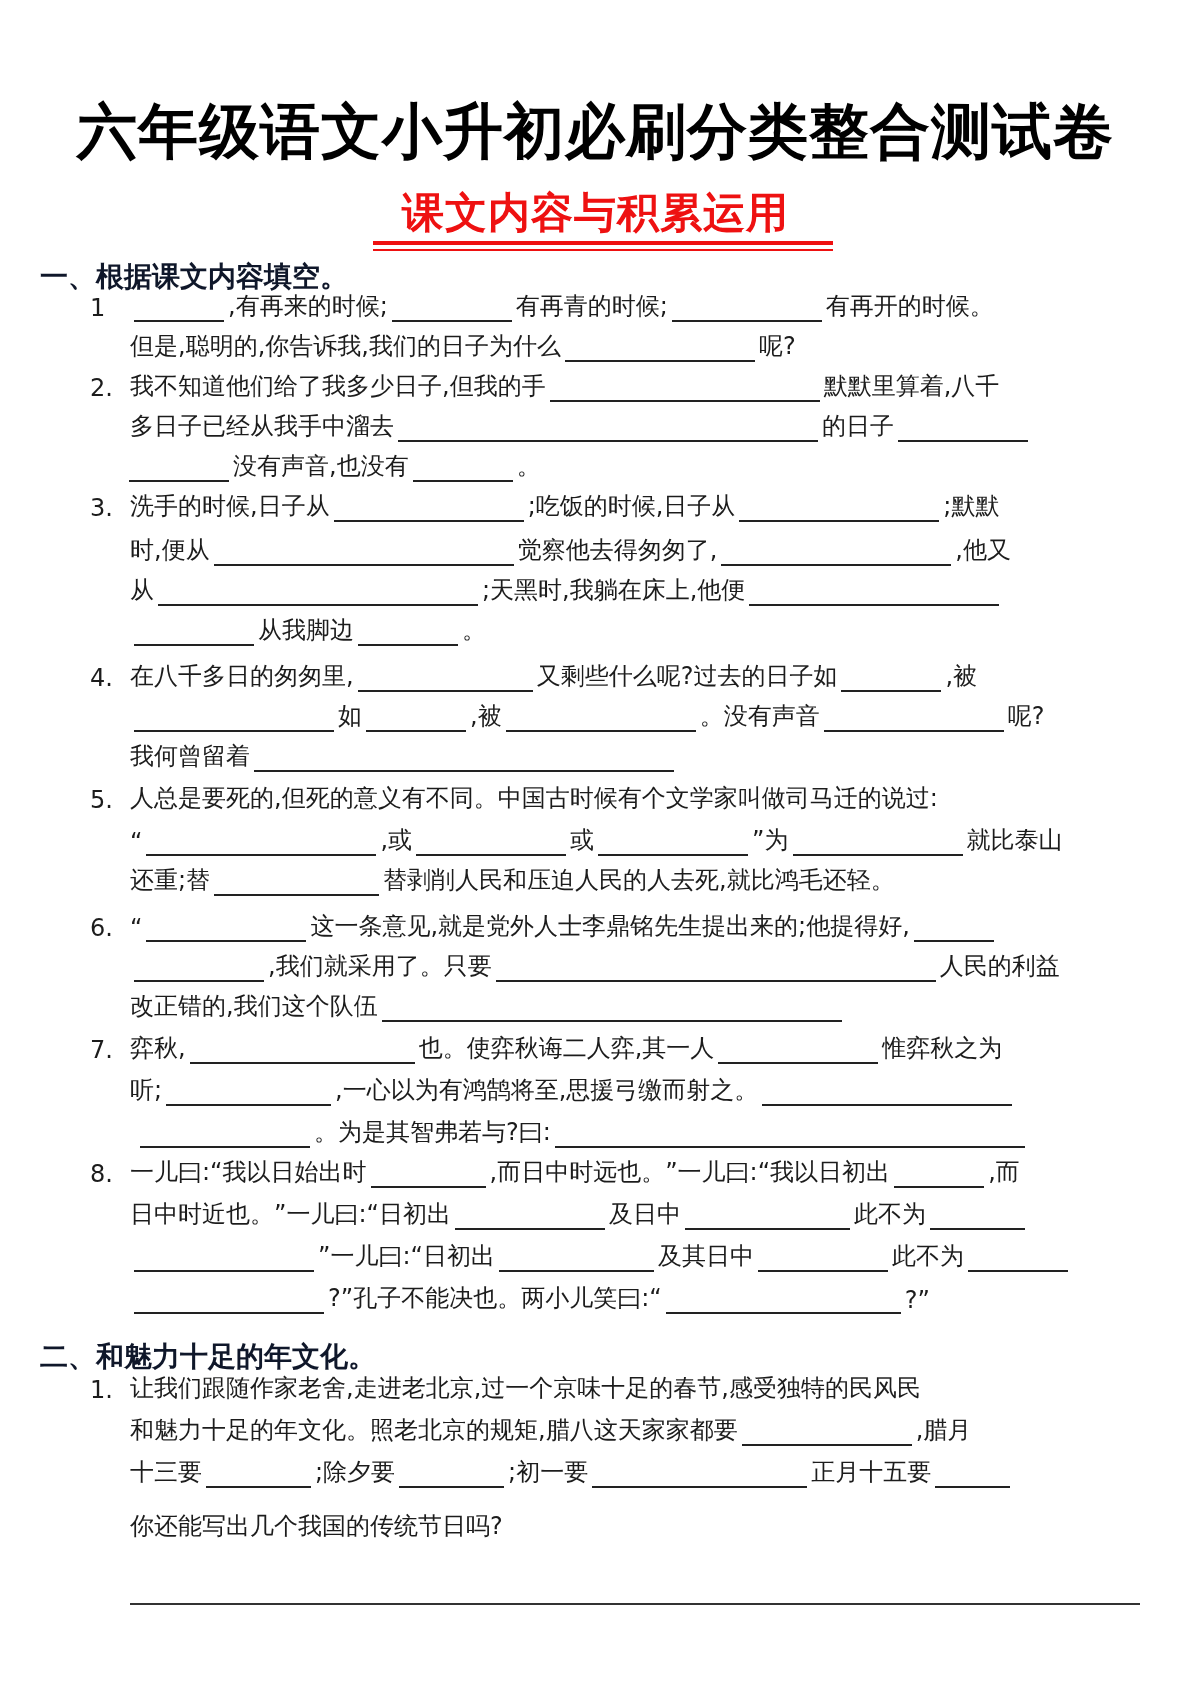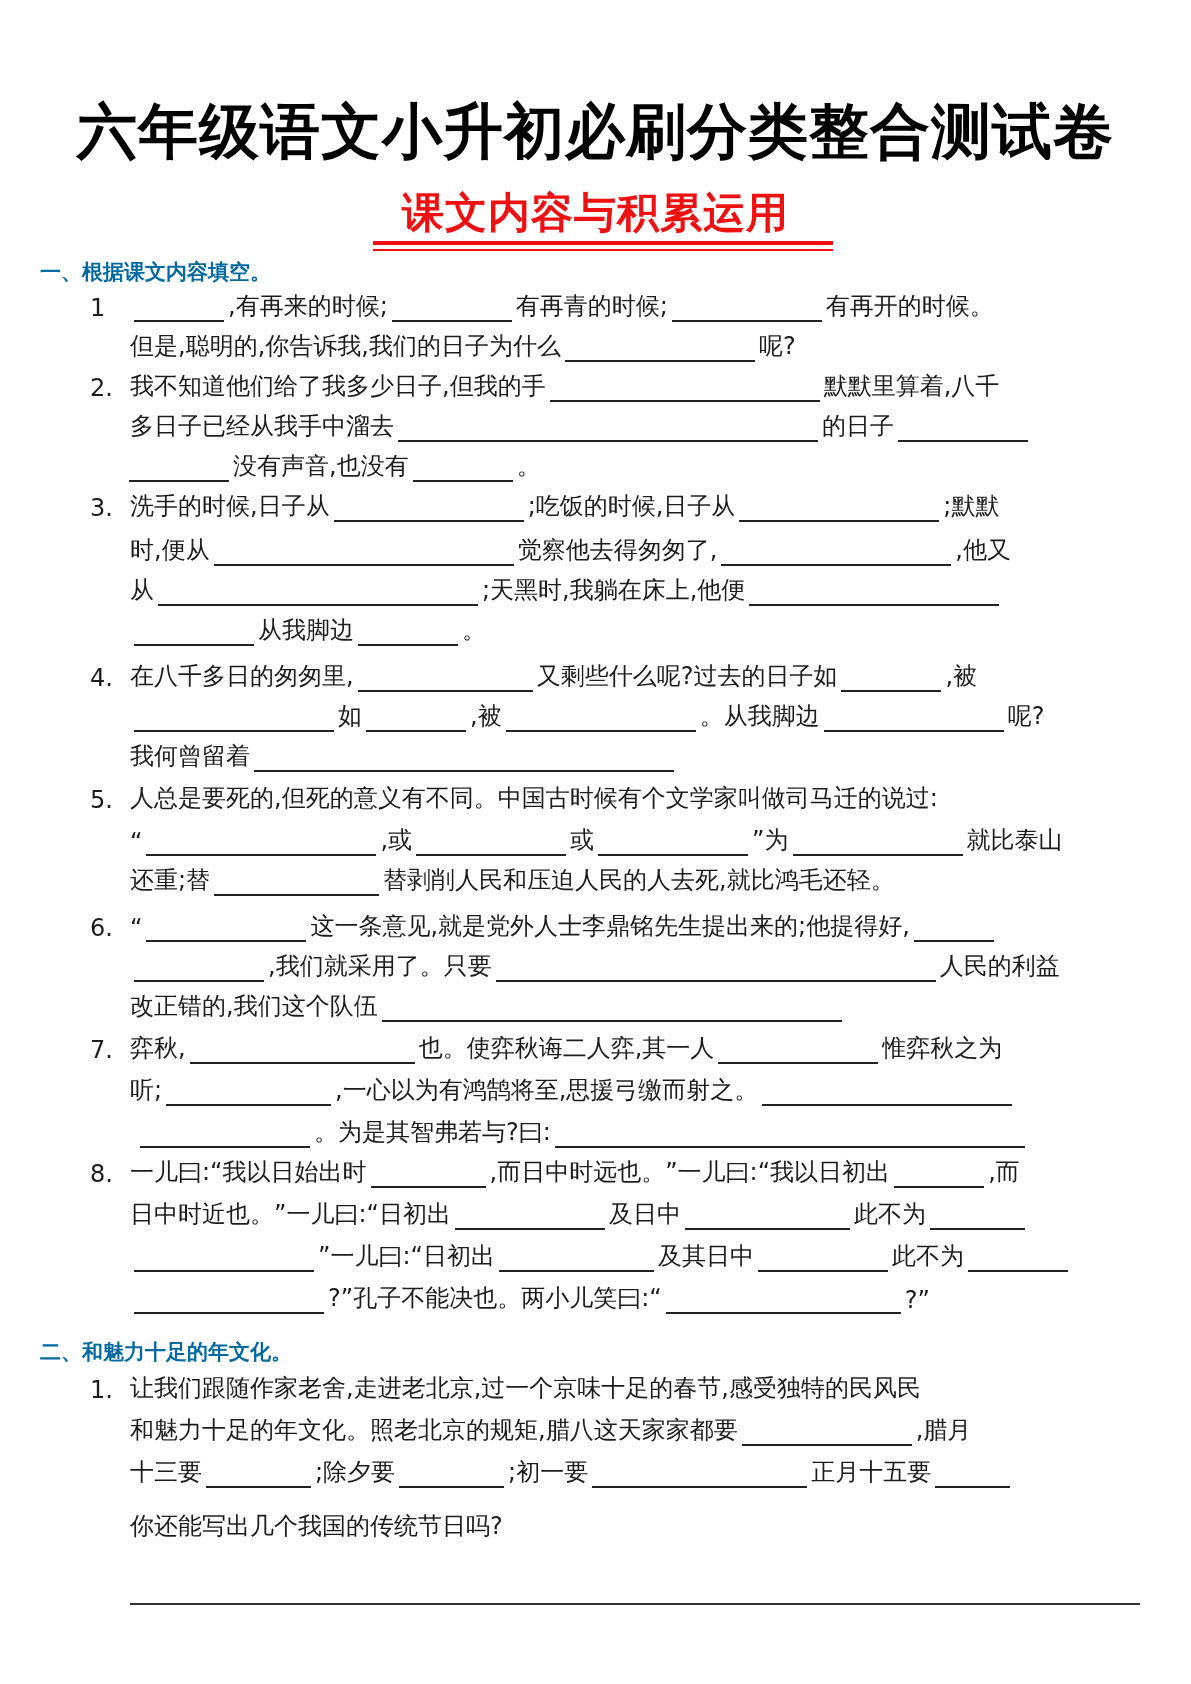--- a/index.html
+++ b/index.html
@@ -4,21 +4,21 @@
 <style>
   html, body { margin:0; padding:0; background:#ffffff; }
   body { width:1191px; height:1684px; position:relative; overflow:hidden;
          font-family:"DejaVu Sans", "Liberation Sans", sans-serif; color:#1a1a1a; }
   .title { position:absolute; left:0; top:92px; width:1191px; text-align:center;
            font-size:60px; font-weight:bold; color:#000; letter-spacing:1px;
            font-family:"DejaVu Sans", sans-serif; }
   .subtitle { position:absolute; left:0; top:185px; width:1191px; text-align:center;
            font-size:42px; font-weight:bold; color:#ee1111; letter-spacing:1px; }
   .redline { position:absolute; left:373px; width:460px; background:#ee1111; }
-  .section { position:absolute; font-size:21px; font-weight:bold; color:#0369a1; }
+  .section { position:absolute; font-size:28px; font-weight:bold; color:#0f172a; }
   .line { position:absolute; font-size:24px; white-space:nowrap; color:#1c1c1c; display:flex; align-items:flex-end; height:34px; }
   .seg { display:inline-block; }
   .blank { display:inline-block; height:22px; border-bottom:2px solid #222; margin:0 4px; }
   .num { display:inline-block; width:40px; }
   .answer-line { position:absolute; left:130px; top:1603px; width:1010px; border-bottom:2px solid #333; }
 </style>
 </head>
 <body>
 
 <div class="title">六年级语文小升初必刷分类整合测试卷</div>
@@ -95,21 +95,21 @@
       <span class="seg">又剩些什么呢?过去的日子如</span>
       <span class="blank" style="width: 100px;"></span>
       <span class="seg">,被</span>
     </div>
     <div class="line" style="left: 130px; top: 698px;">
       <span class="blank" style="width: 200px;"></span>
       <span class="seg"> 如</span>
       <span class="blank" style="width: 100px;"></span>
       <span class="seg">,被 </span>
       <span class="blank" style="width: 190px;"></span>
-      <span class="seg">。从我脚边</span>
+      <span class="seg">。没有声音</span>
       <span class="blank" style="width: 180px;"></span>
       <span class="seg">呢?</span>
     </div>
     <div class="line" style="left: 130px; top: 738px;">
       <span class="seg">我何曾留着</span>
       <span class="blank" style="width: 420px;"></span>
     </div>
     <div class="line" style="left: 90px; top: 780px;">
       <span class="seg num">5.</span>
       <span class="seg">人总是要死的,但死的意义有不同。中国古时候有个文学家叫做司马迁的说过:</span>

